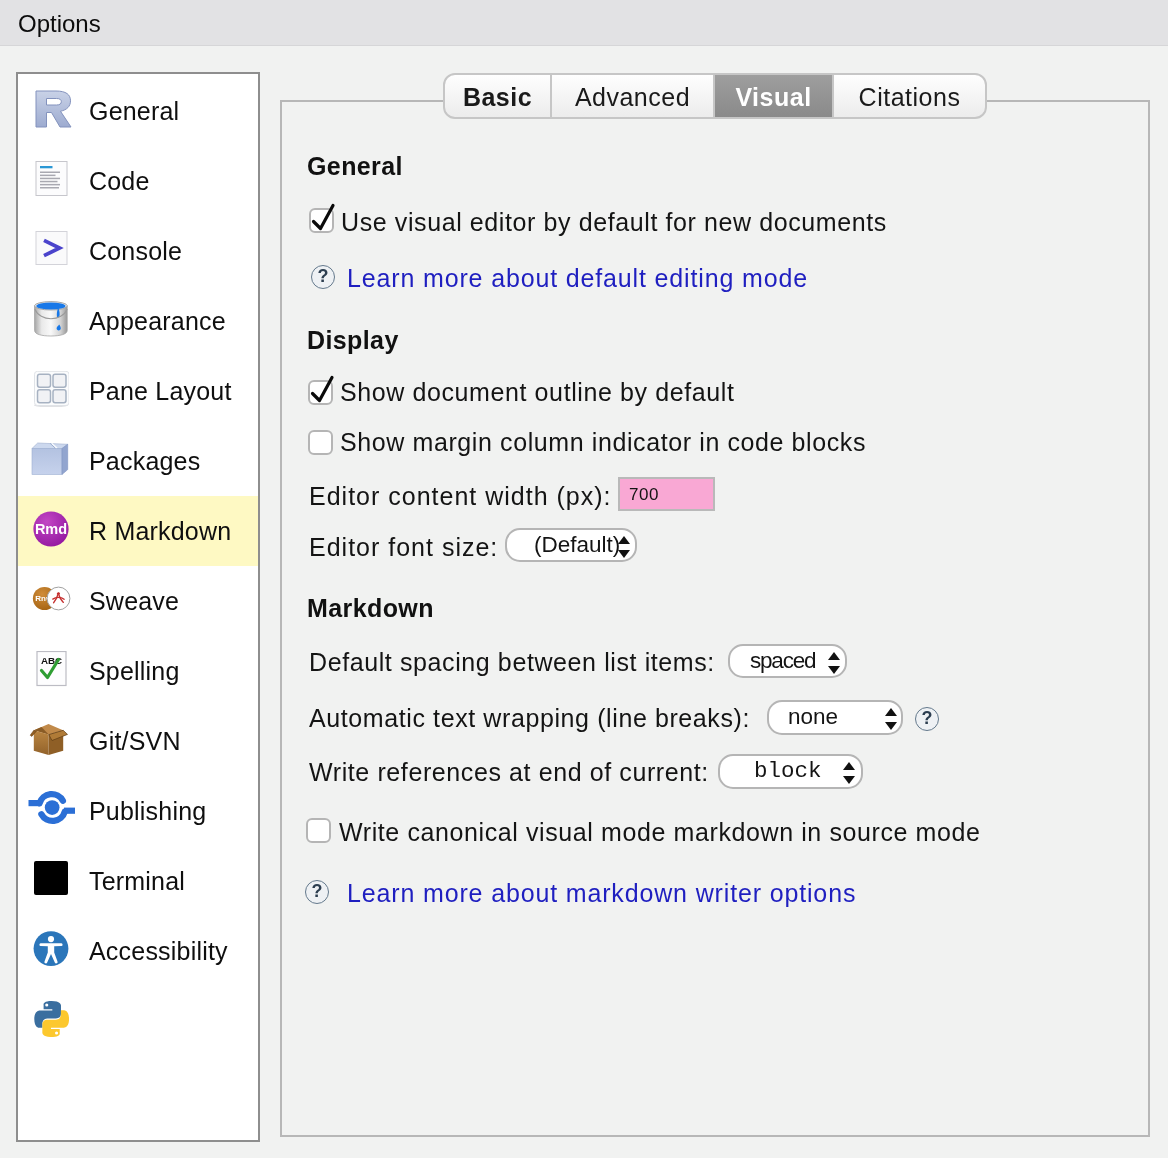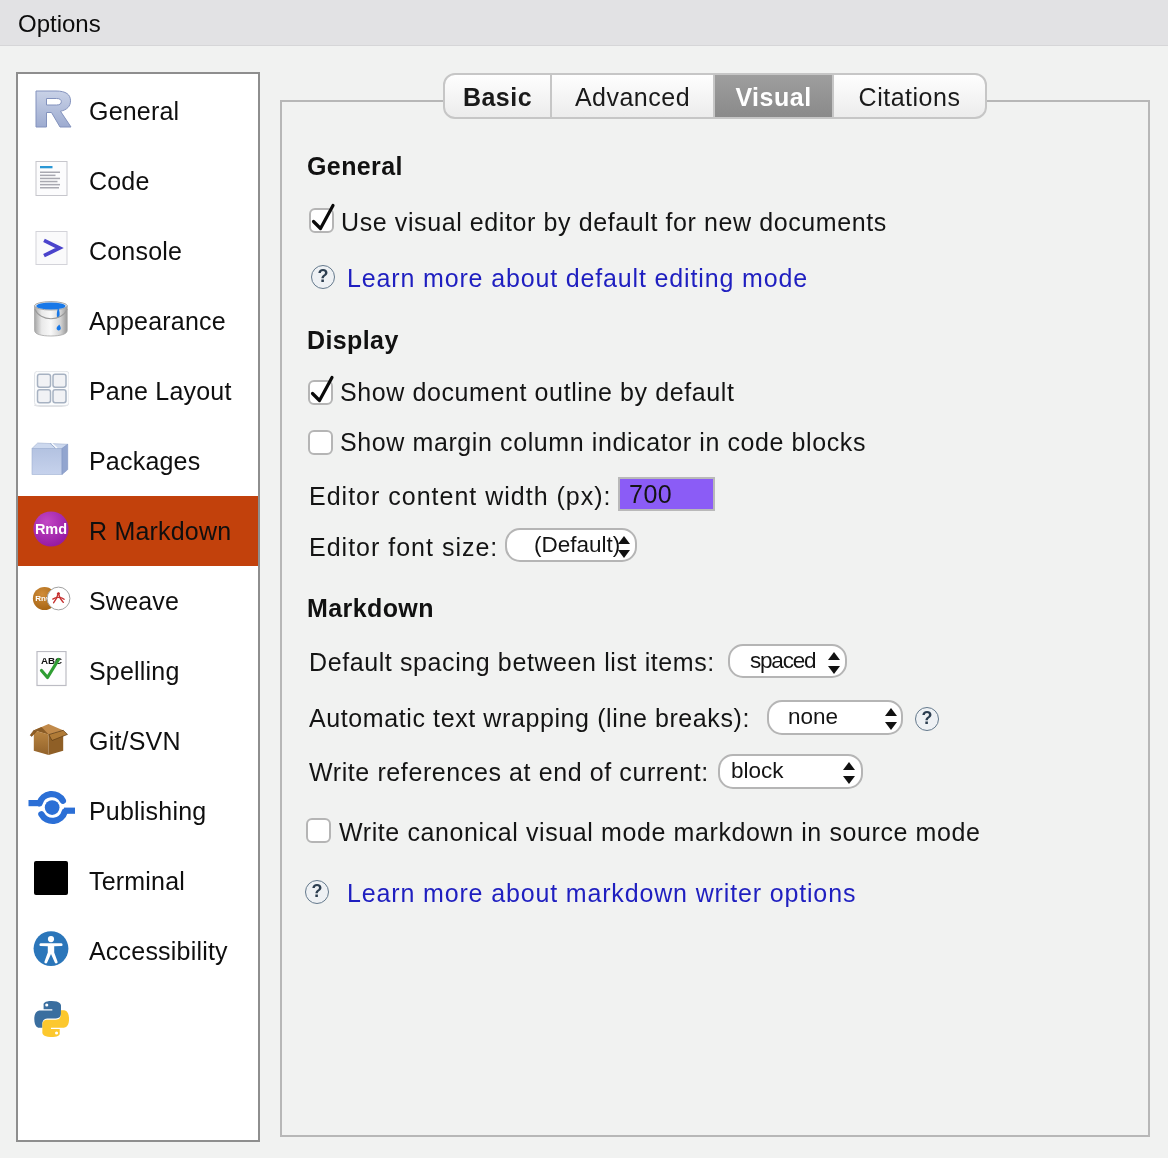--- a/index.html
+++ b/index.html
@@ -2,36 +2,36 @@
 <html><head>
 <meta charset="utf-8">
 <style>
 * { margin:0; padding:0; box-sizing:border-box; -webkit-font-smoothing:antialiased; }
 html,body { width:1168px; height:1158px; background:#f1f2f1; font-family:"Liberation Sans", sans-serif; overflow:hidden; }
 .abs { position:absolute; }
 .titlebar { position:absolute; left:0; top:0; width:1168px; height:46px; background:#e2e2e4; border-bottom:1px solid #d6d6d8; }
 .titlebar span { position:absolute; left:18px; top:10px; font-size:24px; color:#0c0c0c; }
 .sidebar { position:absolute; left:16px; top:72px; width:244px; height:1070px; background:#ffffff; border:2px solid #8e8e8e; }
 .sitem { position:absolute; left:0; width:240px; height:70px; }
-.sitem.sel { background:#c2410c; }
+.sitem.sel { background:#fef9c3; }
 .sitem .ic { position:absolute; left:15px; top:15px; width:36px; height:36px; }
 .sitem .lb { position:absolute; left:71px; top:0; height:70px; line-height:70px; font-size:25px; letter-spacing:0.2px; color:#0f0f0f; white-space:nowrap; }
 .panel { position:absolute; left:280px; top:100px; width:870px; height:1037px; border:2px solid #b7b7b7; background:#f1f2f1; }
 .tabs { position:absolute; left:443px; top:73px; width:544px; height:46px; background:linear-gradient(#fefefe,#ececec); border:2px solid #c6c6c6; border-radius:12px; display:flex; overflow:hidden; }
 .tab { height:100%; line-height:44px; text-align:center; font-size:25px; letter-spacing:0.5px; color:#1a1a1a; border-right:2px solid #c6c6c6; }
 .tab:last-child { border-right:none; }
 .tab.sel { background:linear-gradient(#9e9e9e,#8a8a8a); color:#ffffff; }
 .ct { position:absolute; white-space:nowrap; font-size:25px; letter-spacing:0.6px; color:#141414; }
 .hd { position:absolute; white-space:nowrap; font-size:25px; letter-spacing:0.4px; font-weight:bold; color:#111111; }
 .cbx { position:absolute; width:25px; height:25px; background:#ffffff; border:2px solid #b5b5b5; border-radius:6px; }
 .link { position:absolute; white-space:nowrap; font-size:25px; letter-spacing:0.85px; color:#1f1fc0; }
 .qc { position:absolute; width:24px; height:24px; border-radius:50%; border:1.5px solid #64798c; background:#eef1f4; color:#2c3e50; font-size:18px; font-weight:bold; text-align:center; line-height:21px; }
 .sel2 { position:absolute; background:#ffffff; border:2px solid #b5b5b5; border-radius:15px; }
 .sel2 .txt { position:absolute; top:0; font-size:22.5px; letter-spacing:0; color:#141414; line-height:30px; width:100%; text-align:left; }
-.inp { position:absolute; background:#8b5cf6; border:2px solid #b9b9b9; font-size:25px; letter-spacing:0.5px; color:#141414; line-height:31px; padding-left:9px; }
+.inp { position:absolute; background:#f9a8d4; border:2px solid #b9b9b9; font-size:17px; letter-spacing:0.5px; color:#141414; line-height:31px; padding-left:9px; }
 svg text { font-family:"Liberation Sans", sans-serif; }
 </style>
 </head>
 <body>
 <div class="titlebar">
     <span>Options</span>
   </div>
 
 <div class="sidebar" id="sidebar">
 <div class="sitem" style="top:2px;">
@@ -275,21 +275,21 @@
   <div class="txt" style="padding-left:19px;">none</div>
   <svg class="abs" style="right:3px; top:6px;" width="14" height="22" viewBox="0 0 14 22">
       <path d="M7 0 L13 8 L1 8 Z" fill="#111"></path>
       <path d="M7 22 L13 14 L1 14 Z" fill="#111"></path>
     </svg>
 </div>
 <div class="qc" style="left:915px; top:707px;">?</div>
 
 <div class="ct" style="left:309px; top:758px;">Write references at end of current:</div>
 <div class="sel2" style="left:718px; top:754px; width:145px; height:35px;">
-  <div class="txt" style="padding-left:11px;">block</div>
+  <div class="txt" style="padding-left:34px;font-family:Liberation Mono, monospace;">block</div>
   <svg class="abs" style="right:5px; top:6px;" width="14" height="22" viewBox="0 0 14 22">
       <path d="M7 0 L13 8 L1 8 Z" fill="#111"></path>
       <path d="M7 22 L13 14 L1 14 Z" fill="#111"></path>
     </svg>
 </div>
 
 <div class="cbx" style="left:306px; top:818px;"></div>
 <div class="ct" style="left:339px; top:818px;">Write canonical visual mode markdown in source mode</div>
 
 <div class="qc" style="left:305px; top:880px;">?</div>

